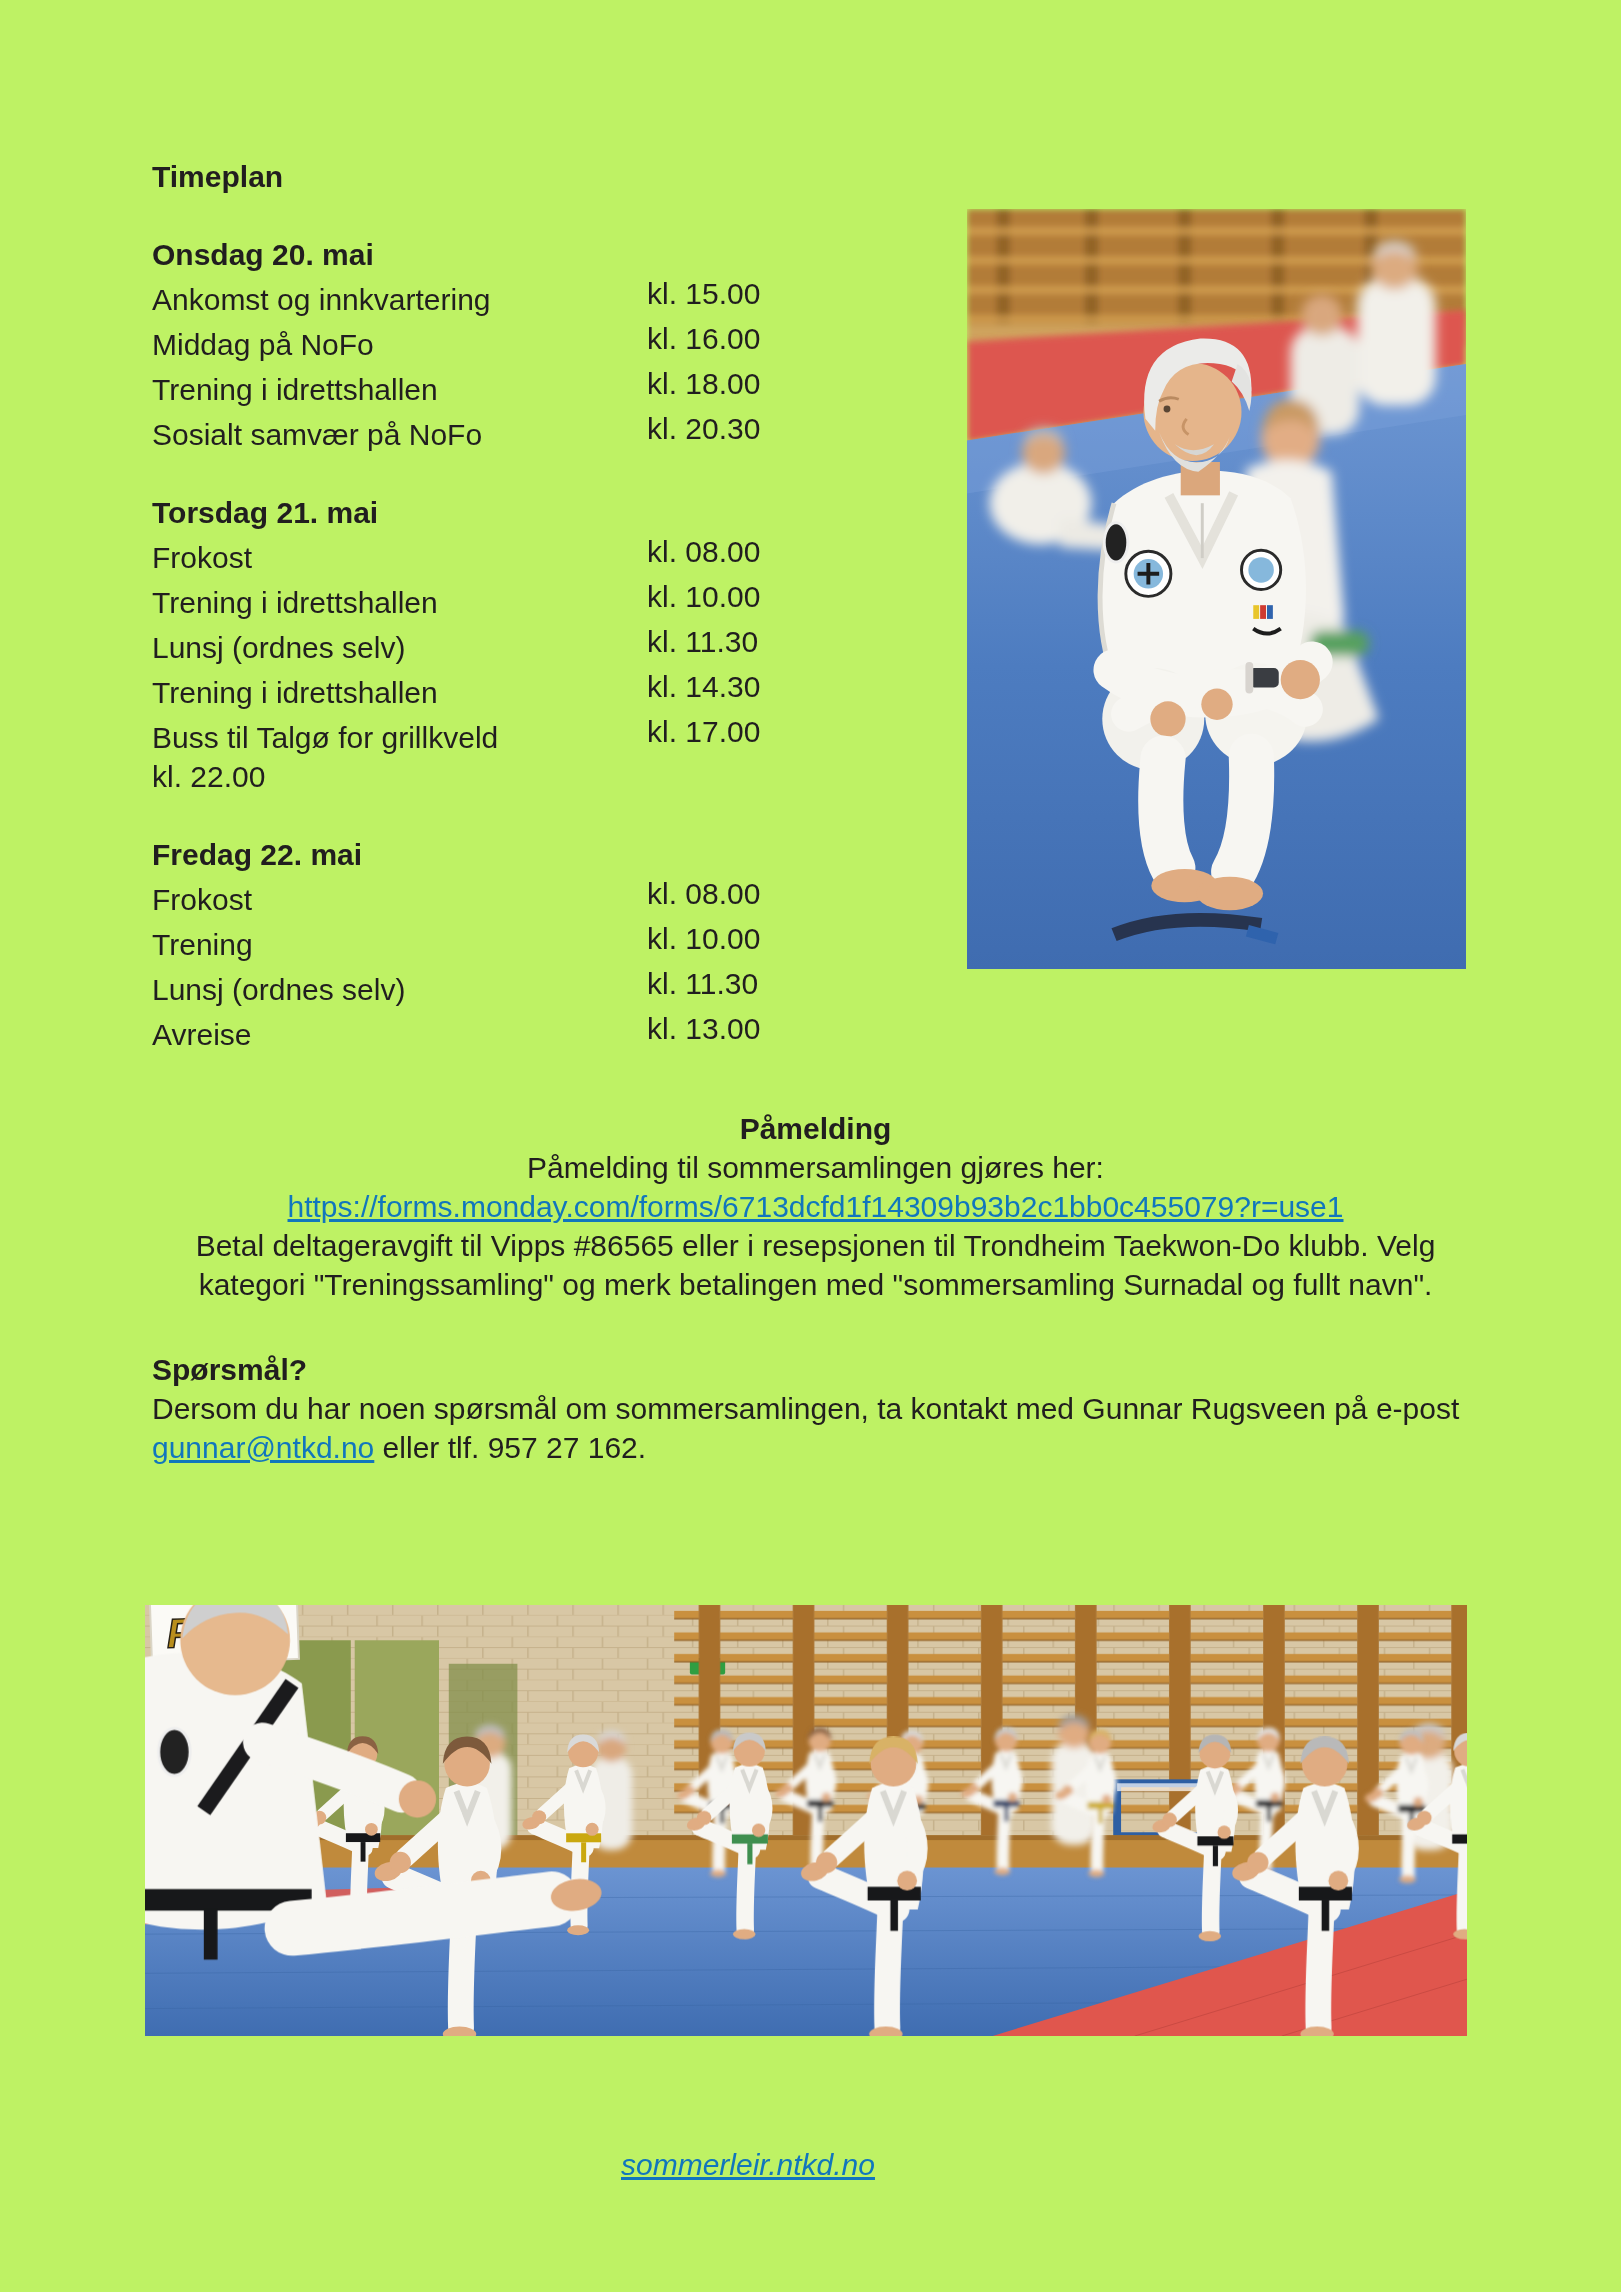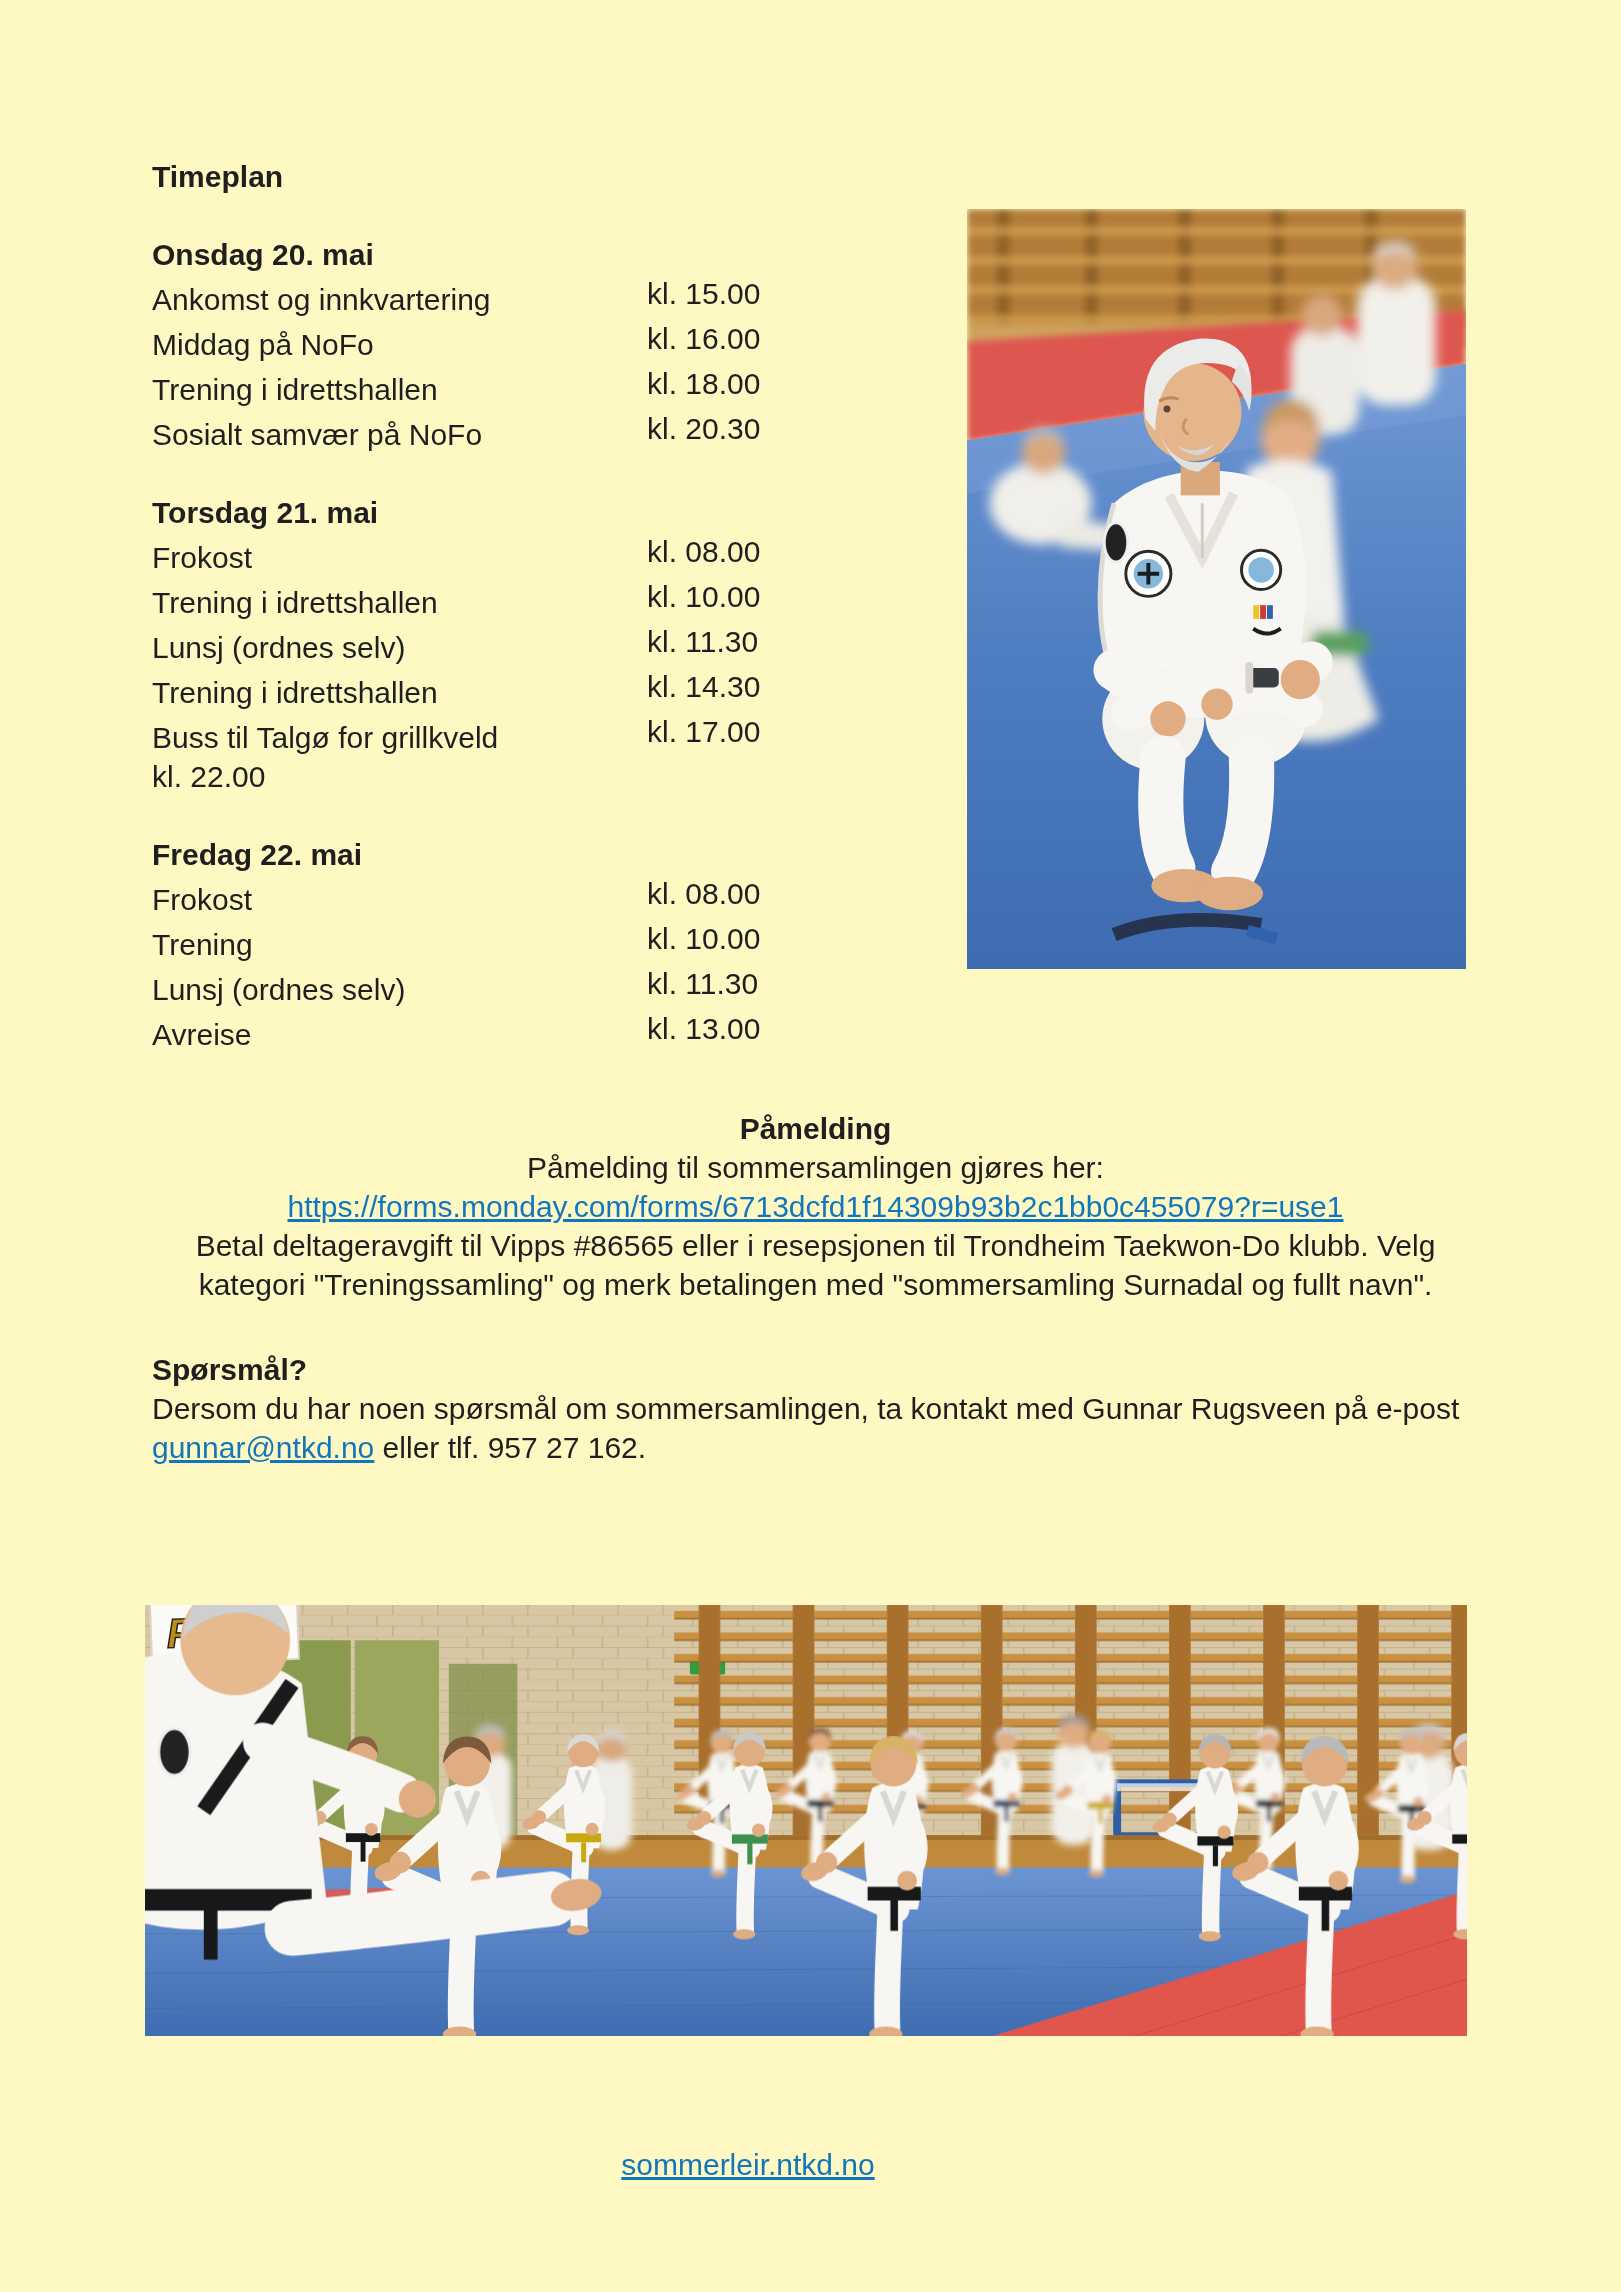--- a/index.html
+++ b/index.html
@@ -1,19 +1,19 @@
 <!DOCTYPE html>
 <html><head>
 <meta charset="utf-8">
 <style>
   html,body{margin:0;padding:0;background:#ffffff;}
   .page{
     position:relative;
     width:1621px;height:2293px;
-    background:#fef9c3;
+    background:#bef264;
     font-family:"Liberation Sans", sans-serif;
     color:#211e1f;
     font-size:30px;
     line-height:39px;
     overflow:hidden;
   }
   .abs{position:absolute;}
   h1,h2,p{margin:0;font-size:30px;line-height:39px;}
   h1,h2{font-weight:700;}
   .schedule{left:152px;top:157px;width:843px;}
@@ -21,21 +21,21 @@
   .day{margin-bottom:39px;}
   .row{display:flex;}
   .activity{flex:0 0 495px;margin-top:6px;}
   .time{flex:0 0 auto;}
   .photo-top{left:967px;top:209px;width:499px;height:760px;}
   .photo-bottom{left:145px;top:1605px;width:1322px;height:431px;}
   .photo-top svg,.photo-bottom svg{display:block;width:100%;height:100%;}
   .registration{left:144px;top:1109px;width:1343px;text-align:center;}
   .questions{left:152px;top:1350px;width:1343px;}
   .organizer{left:152px;top:1493px;width:1343px;}
-  .footer-link-wrap{left:0;top:2145px;width:1496px;text-align:center;}
+  .footer-link-wrap{left:0;top:2145px;width:1496px;text-align:center;font-style:italic;}
   a.link{color:#1176bd;text-decoration:underline;cursor:pointer;}
   
   .gi{fill:#f7f6f2;}
   .gis{stroke:#f7f6f2;fill:none;stroke-linecap:round;}
   .skin{fill:#e0ac82;}
   .belt{fill:var(--belt,#17181a);}
   .hair{fill:var(--hair,#c4c4c4);}
 </style>
 </head>
 <body>

